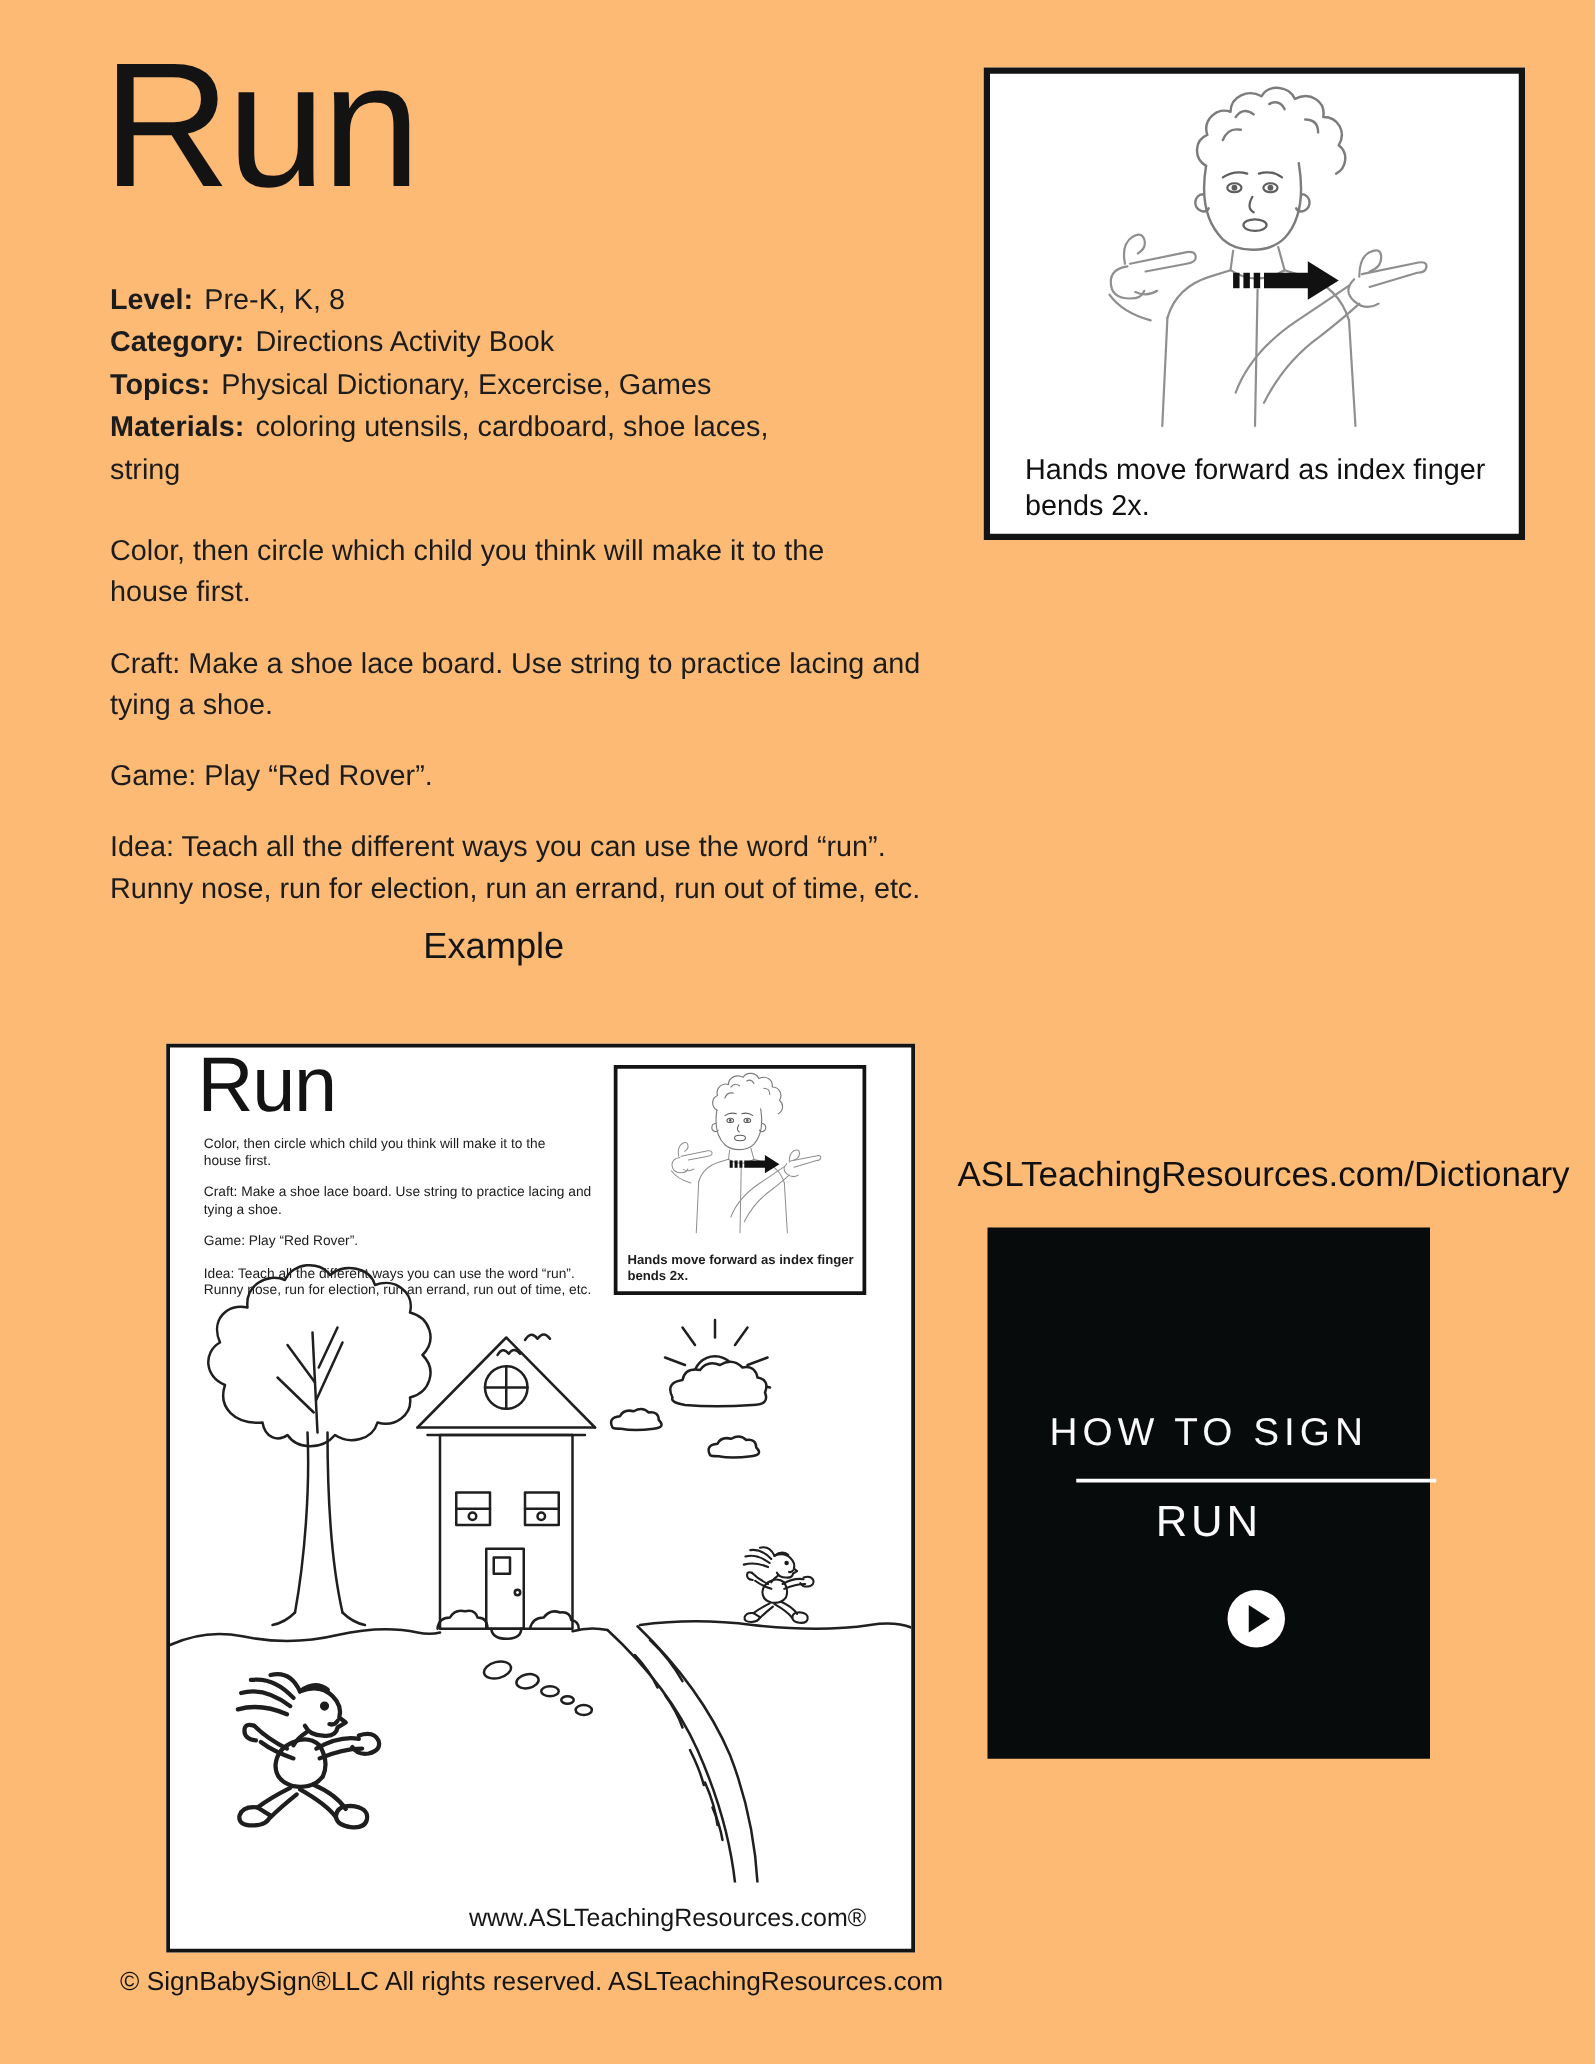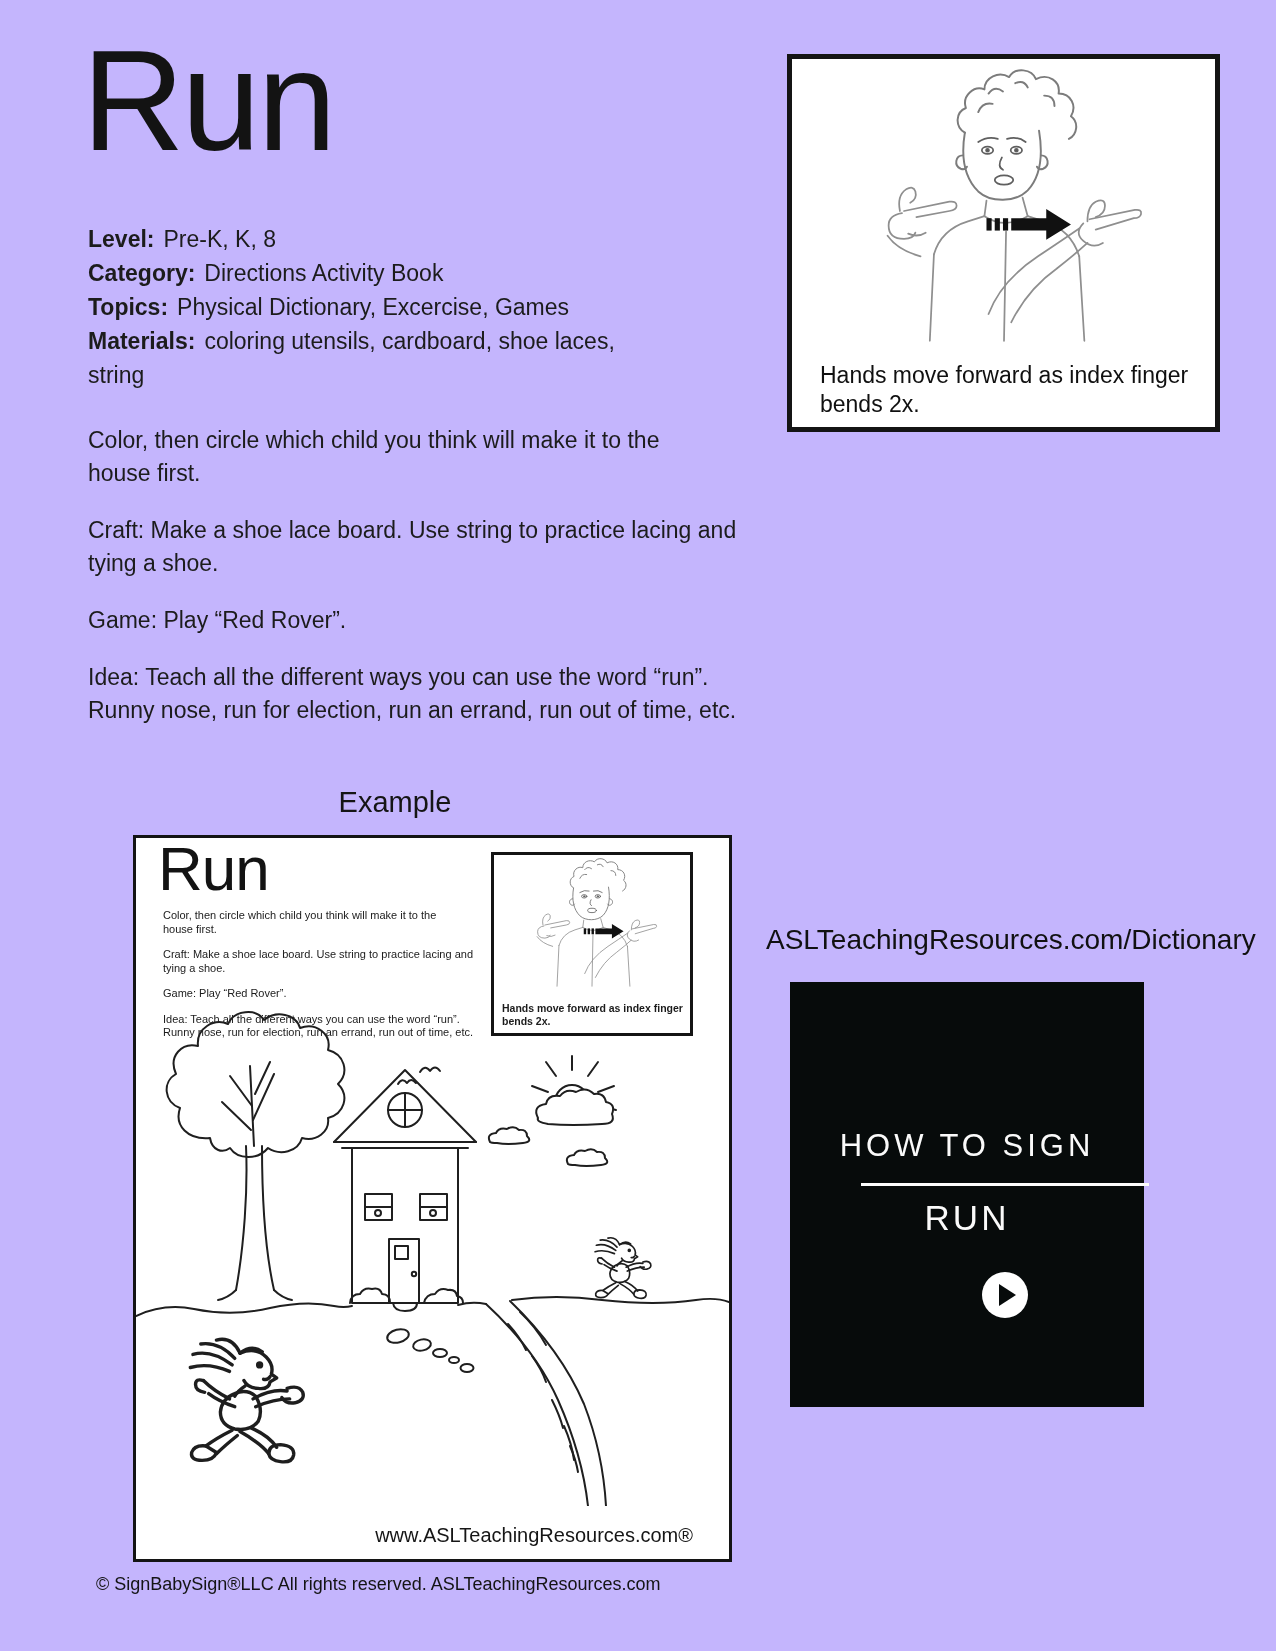--- a/index.html
+++ b/index.html
@@ -1,49 +1,49 @@
 <!DOCTYPE html>
 <html><head>
 <meta charset="utf-8">
 <style>
   html,body{margin:0;padding:0;background:#e8e8e8;}
-  #page{position:relative;width:1276px;height:1651px;background:#c4b5fd;margin:0 auto;
+  #page{position:relative;width:1276px;height:1651px;background:#fdba74;margin:0 auto;
         font-family:"Liberation Sans",sans-serif;color:#1c1c1c;overflow:hidden;}
   .abs{position:absolute;}
   #main-title{left:82px;top:30px;font-size:142px;line-height:1;letter-spacing:-3px;color:#131313;}
   #info-block{left:88px;top:222px;width:700px;font-size:23px;line-height:34px;}
   .info-line .lbl{font-weight:700;}
   .info-line .val{white-space:pre-line;margin-left:9px;}
   #paragraphs{left:88px;top:424px;width:710px;font-size:23px;line-height:33px;}
   .para{white-space:pre-line;margin:0 0 24px 0;}
   
   #sign-box{left:787px;top:54px;width:433px;height:378px;border:5px solid #141414;box-sizing:border-box;background:#fff;}
   #sign-box .fig{position:absolute;left:42px;top:6px;width:340px;height:292px;}
   #sign-box .caption{position:absolute;left:28px;bottom:8px;font-size:23px;line-height:29px;white-space:pre-line;color:#101010;}
   
-  #example-label{left:283px;top:786px;width:224px;text-align:center;font-size:29px;color:#151515;}
+  #example-label{left:283px;top:741px;width:224px;text-align:center;font-size:29px;color:#151515;}
   #example-box{left:133px;top:835px;width:599px;height:727px;border:3px solid #141414;box-sizing:border-box;background:#fff;}
   #mini-title{left:22px;top:0px;font-size:62px;letter-spacing:-1px;line-height:1;color:#131313;}
   #mini-paragraphs{left:27px;top:71px;width:360px;font-size:11px;line-height:13.5px;font-weight:700;color:#1b1b1b;}
   #mini-paragraphs .para{margin:0 0 12px 0;font-weight:400;}
   #mini-sign-box{left:355px;top:14px;width:202px;height:184px;border:3px solid #141414;box-sizing:border-box;background:#fff;}
   #mini-sign-box .fig{position:absolute;left:16px;top:2px;width:164px;height:136px;}
   #mini-sign-box .caption{position:absolute;left:8px;bottom:5px;font-size:10.5px;line-height:13px;font-weight:700;white-space:pre-line;}
   #scene{left:0;top:168px;width:593px;height:500px;}
   #mini-website{right:36px;bottom:12px;font-size:20px;color:#161616;margin-top:20px;}
   
   #dictionary-url{left:766px;top:924px;font-size:28px;color:#111;}
   #video-box{left:790px;top:982px;width:354px;height:425px;background:#070b0b;}
   #video-heading{position:absolute;top:146px;width:100%;text-align:center;font-size:31px;letter-spacing:4px;font-weight:300;color:#fafafa;}
   #video-divider{position:absolute;top:201px;left:71px;width:288px;height:0;border-top:3px solid #fdfdfd;}
   #video-word{position:absolute;top:216px;width:100%;text-align:center;font-size:35px;letter-spacing:3px;font-weight:300;color:#fafafa;}
   #play-button{position:absolute;left:192px;top:290px;width:46px;height:46px;border-radius:50%;background:#ffffff;
                display:flex;align-items:center;justify-content:center;cursor:pointer;}
   #play-button .tri{width:0;height:0;border-left:17px solid #070b0b;border-top:11px solid transparent;border-bottom:11px solid transparent;margin-left:5px;}
-  #footer{left:96px;top:1574px;font-size:18px;color:#141414;}
+  #footer{left:96px;top:1574px;font-size:21px;color:#141414;}
   svg{display:block;}
 </style>
 </head>
 <body>
 
 <svg width="0" height="0" style="position:absolute">
   <defs>
     <symbol id="sign-figure" viewBox="0 0 330 280">
       <g fill="none" stroke="#8f8f8f" stroke-width="1.7" stroke-linecap="round" stroke-linejoin="round">
 

